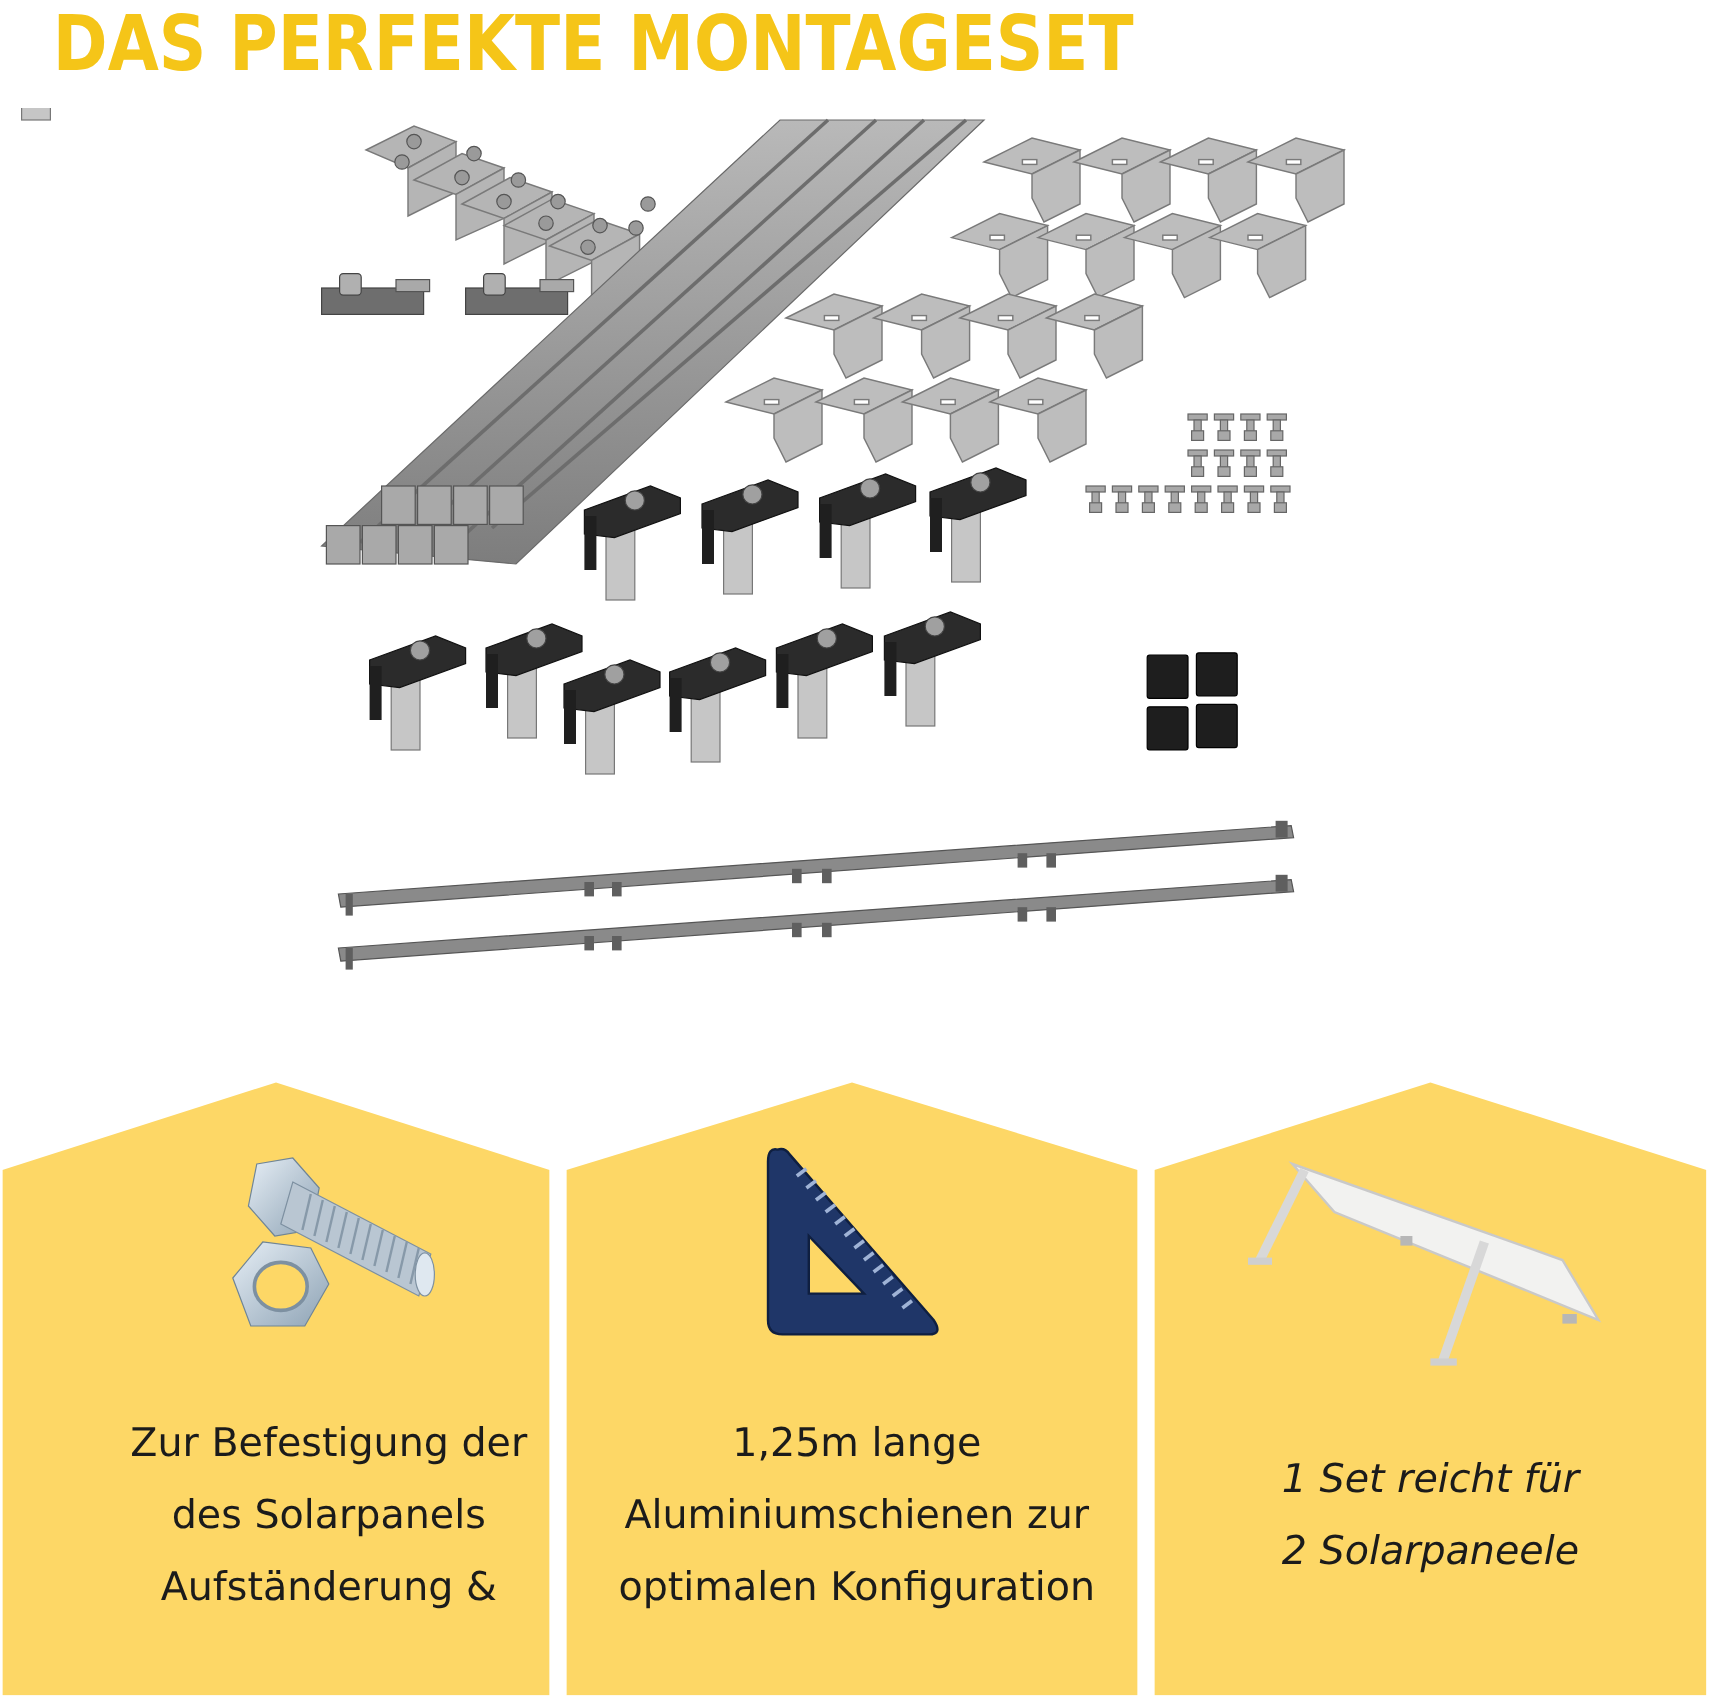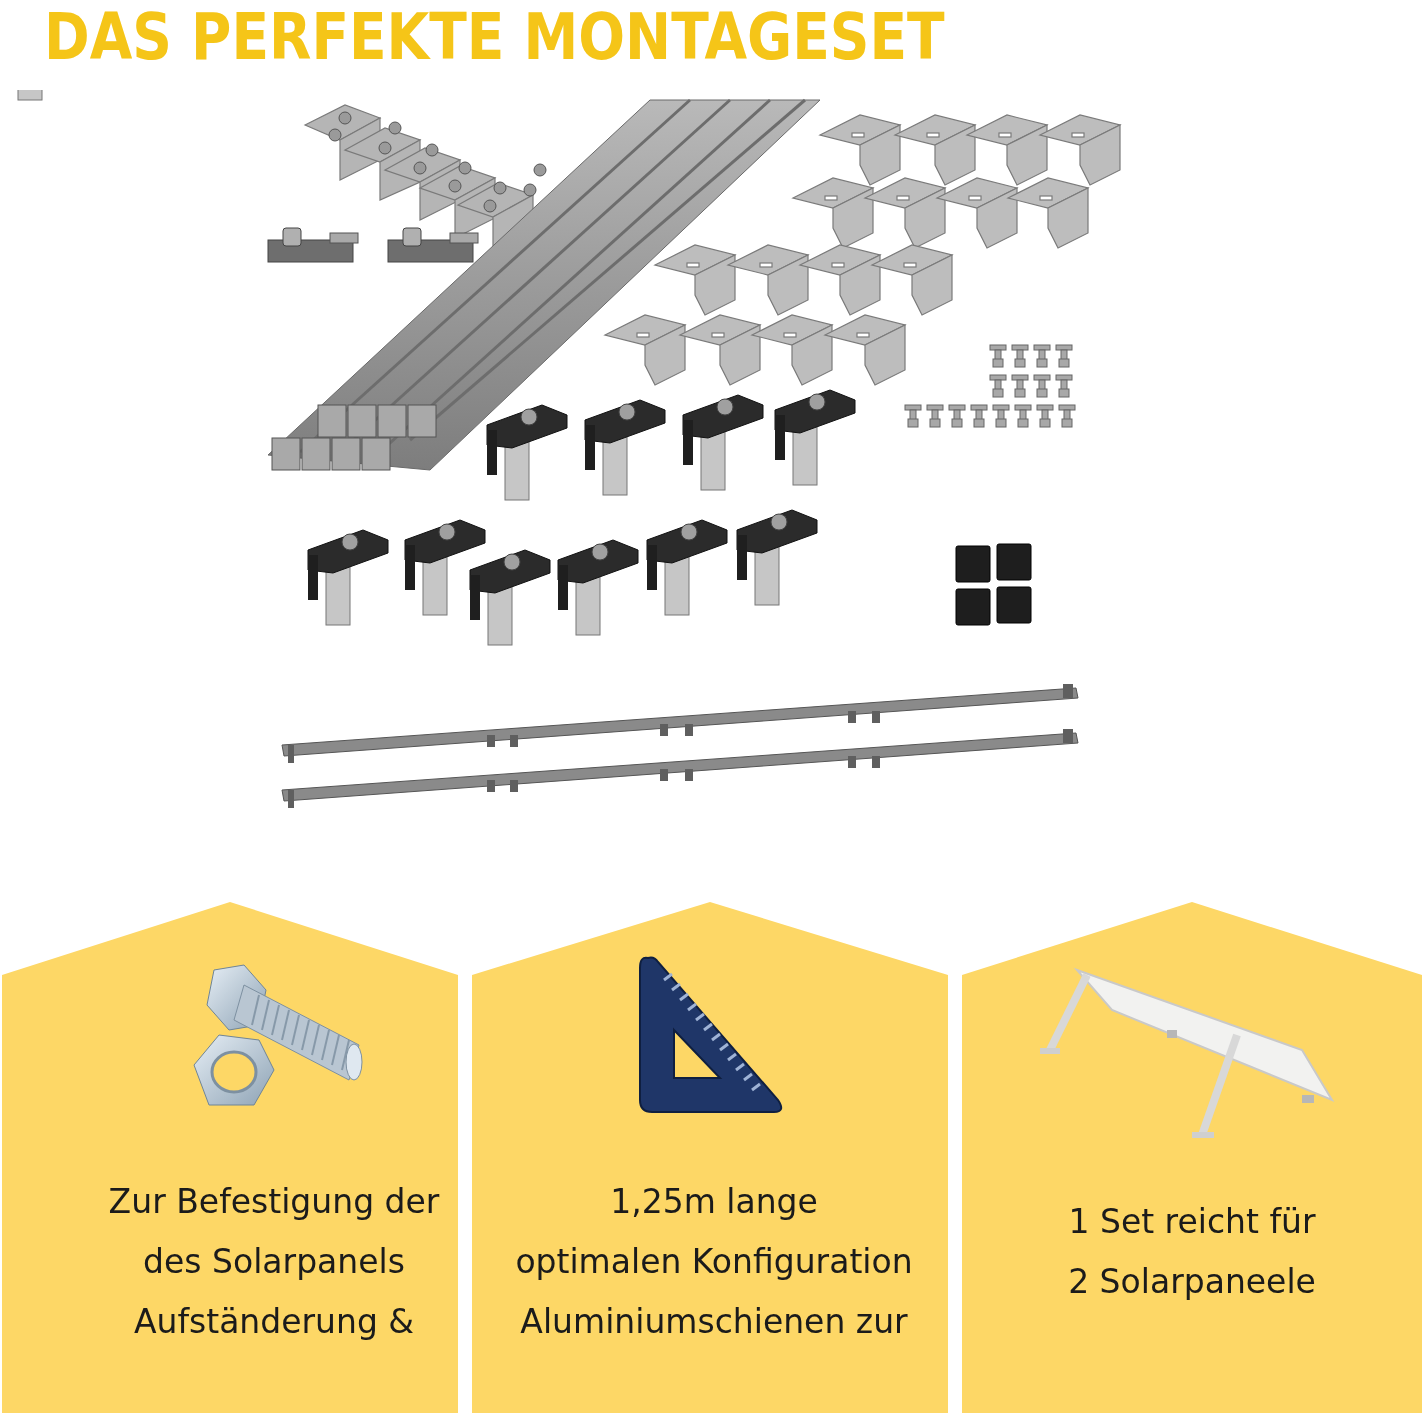--- a/index.html
+++ b/index.html
@@ -318,37 +318,37 @@
           <line x1="86" y1="100" x2="94" y2="94"></line>
         <line x1="94" y1="110" x2="102" y2="104"></line>
           <line x1="102" y1="120" x2="110" y2="114"></line>
         <line x1="110" y1="130" x2="118" y2="124"></line>
           <line x1="118" y1="140" x2="126" y2="134"></line>
       </g>
     </svg>
   </div>
   <div class="caption" style="top:272px;">
     <span>1,25m lange</span>
+    <span>Aluminiumschienen zur</span>
     <span>optimalen Konfiguration</span>
-    <span>Aluminiumschienen zur</span>
   </div>
 </div>
 
 <div class="panel" style="left:962px; width:460px;">
   <svg class="bg" width="460" height="513">
     <polygon points="0,75 230,2 460,75 460,513 0,513" fill="#FDD766"></polygon>
   </svg>
   <div class="icon-wrap">
     <svg width="320" height="200" viewBox="0 0 320 200">
       <polygon points="45,20 270,100 300,150 80,60" fill="#f2f2f0" stroke="#c9c9c9" stroke-width="2"></polygon>
       <line x1="55" y1="25" x2="18" y2="100" stroke="#d8d8d8" stroke-width="8"></line>
       <line x1="205" y1="85" x2="170" y2="185" stroke="#d8d8d8" stroke-width="8"></line>
       <rect x="8" y="98" width="20" height="6" fill="#cfcfcf"></rect>
       <rect x="160" y="182" width="22" height="6" fill="#cfcfcf"></rect>
       <rect x="135" y="80" width="10" height="8" fill="#b7b7b7"></rect>
       <rect x="270" y="145" width="12" height="8" fill="#b7b7b7"></rect>
     </svg>
   </div>
-  <div class="caption" style="top:292px;">
+  <div class="caption" style="top:302px;font-style:italic;">
     <span>1 Set reicht für</span>
     <span>2 Solarpaneele</span>
   </div>
 </div>
 
 </body></html>

